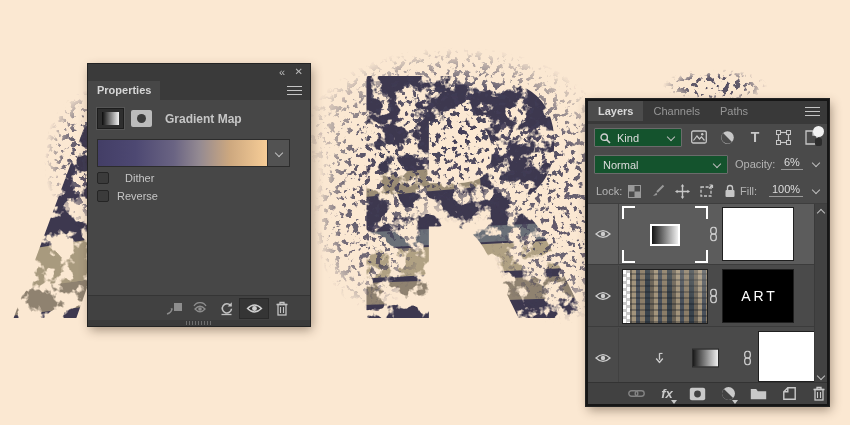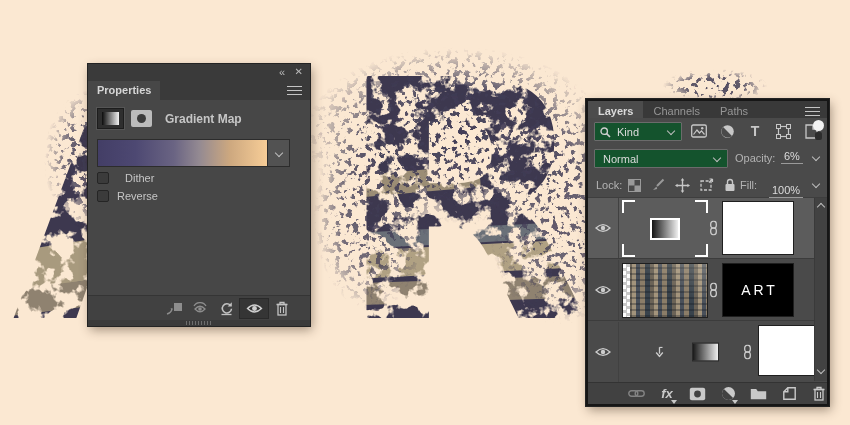--- a/index.html
+++ b/index.html
@@ -53,21 +53,21 @@
   #props .footer { position:absolute; left:0; right:0; top:231px; height:25px; border-top:1px solid #353535;
                    background:#414141; display:flex; align-items:center; justify-content:flex-end; padding-right:15px; }
   #props .f-ic { width:26px; height:21px; display:flex; align-items:center; justify-content:center; cursor:pointer; }
   #props .f-ic.pressed { background:#353535; border:1px solid #2a2a2a; width:30px; }
   #props .bottomstrip { position:absolute; left:0; right:0; bottom:0; height:6px; background:#3a3a3a; }
   #props .grip { position:absolute; left:50%; bottom:1px; width:26px; height:4px; transform:translateX(-50%);
       background:repeating-linear-gradient(90deg,#6d6d6d 0 1px,transparent 1px 3px); }
 
   
   #layers { left:586px; top:99px; width:243px; height:307px; border:2px solid #161616; background:#4a4a4a; }
-  #layers .tabbar { height:17px; background:#393939; position:relative; display:flex; }
+  #layers .tabbar { height:23px; background:#393939; position:relative; display:flex; }
   #layers .tab { padding:4px 10px 0 10px; height:20px; color:#969696; font-size:11px; }
   #layers .tab.active { background:#4c4c4c; color:#dadada; font-weight:bold; }
   #layers .tabbar .hamburger { position:absolute; right:7px; top:6px; }
   .frow { position:relative; height:27px; background:#4a4a4a; }
   #kind-dd { position:absolute; left:6px; top:4px; width:88px; height:19px; padding-left:22px; font-size:11px; }
   #kind-dd .mag { position:absolute; left:5px; top:4px; }
   .f-icons { position:absolute; top:5px; display:flex; gap:12px; left:103px; }
   .f-icons .fi { width:16px; height:16px; display:flex; align-items:center; justify-content:center; cursor:pointer; }
   .toggle { position:absolute; right:3px; top:2px; width:11px; height:20px; cursor:pointer; }
   .toggle .knob { width:11px; height:11px; border-radius:50%; background:#f2f2f2; }
@@ -76,21 +76,21 @@
   #blend-dd { position:absolute; left:6px; top:4px; width:134px; height:19px; padding-left:8px; }
   .lbl { color:#b3b3b3; }
   #blend-row .lbl { position:absolute; left:147px; top:7px; }
   #blend-row .scrub { position:absolute; left:193px; top:5px; }
   #blend-row > .chev { position:absolute; right:8px; top:9px; }
   #lock-row { height:26px; position:relative; border-bottom:1px solid #3e3e3e; }
   #lock-row .lbl.lk { position:absolute; left:8px; top:7px; }
   .lock-icons { position:absolute; left:38px; top:5px; display:flex; gap:8px; }
   .lock-icons .fi { width:16px; height:16px; display:flex; align-items:center; justify-content:center; cursor:pointer; }
   #lock-row .lbl.fl { position:absolute; left:152px; top:7px; }
-  #lock-row .scrub { position:absolute; left:181px; top:12px;text-align:right; }
+  #lock-row .scrub { position:absolute; left:181px; top:5px;text-align:right; }
   #lock-row > .chev { position:absolute; right:8px; top:9px; }
 
   .rows { position:relative; height:183px; background:#4a4a4a; }
   .lrow { position:absolute; left:0; right:0; height:61px; border-bottom:1px solid #3c3c3c; }
   .lrow.sel { background:#5c5c5c; }
   .eyecol { position:absolute; left:0; top:0; bottom:0; width:31px; border-right:1px solid #414141;
             display:flex; align-items:center; justify-content:center; cursor:pointer; }
   .thumbzone { position:absolute; left:34px; top:2px; width:86px; height:57px; }
   .corner { position:absolute; width:13px; height:13px; }
   .corner.tl { left:0; top:0; border-left:2px solid #fff; border-top:2px solid #fff; }

